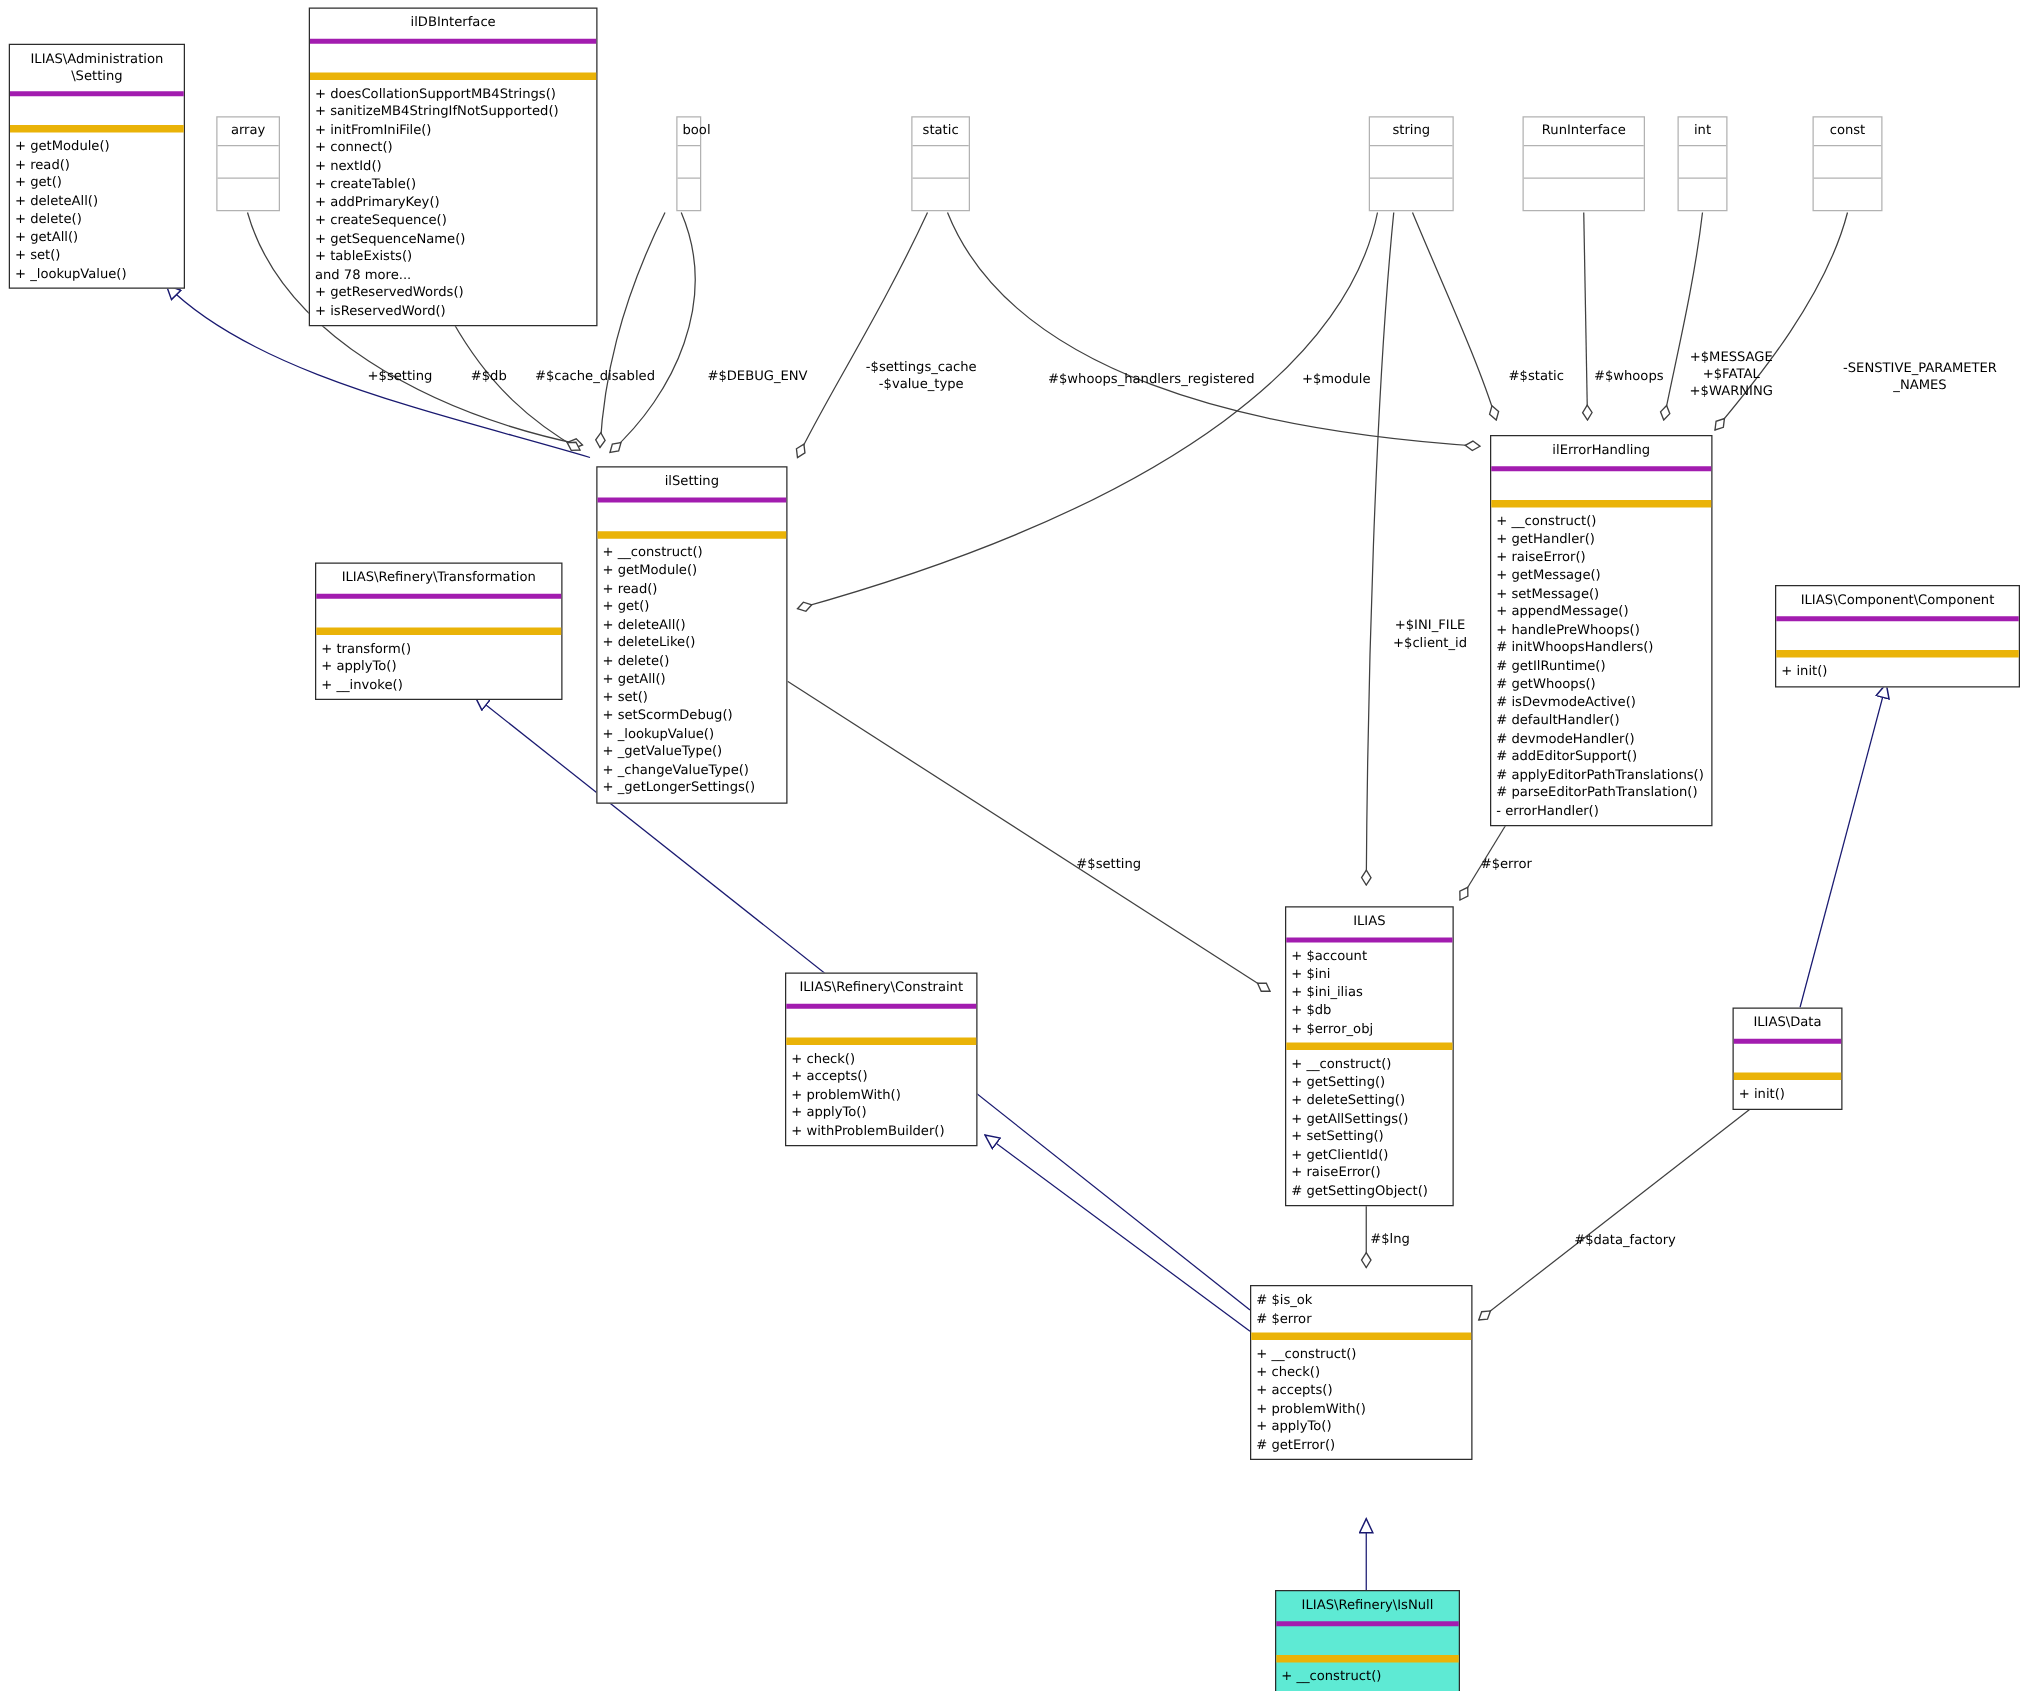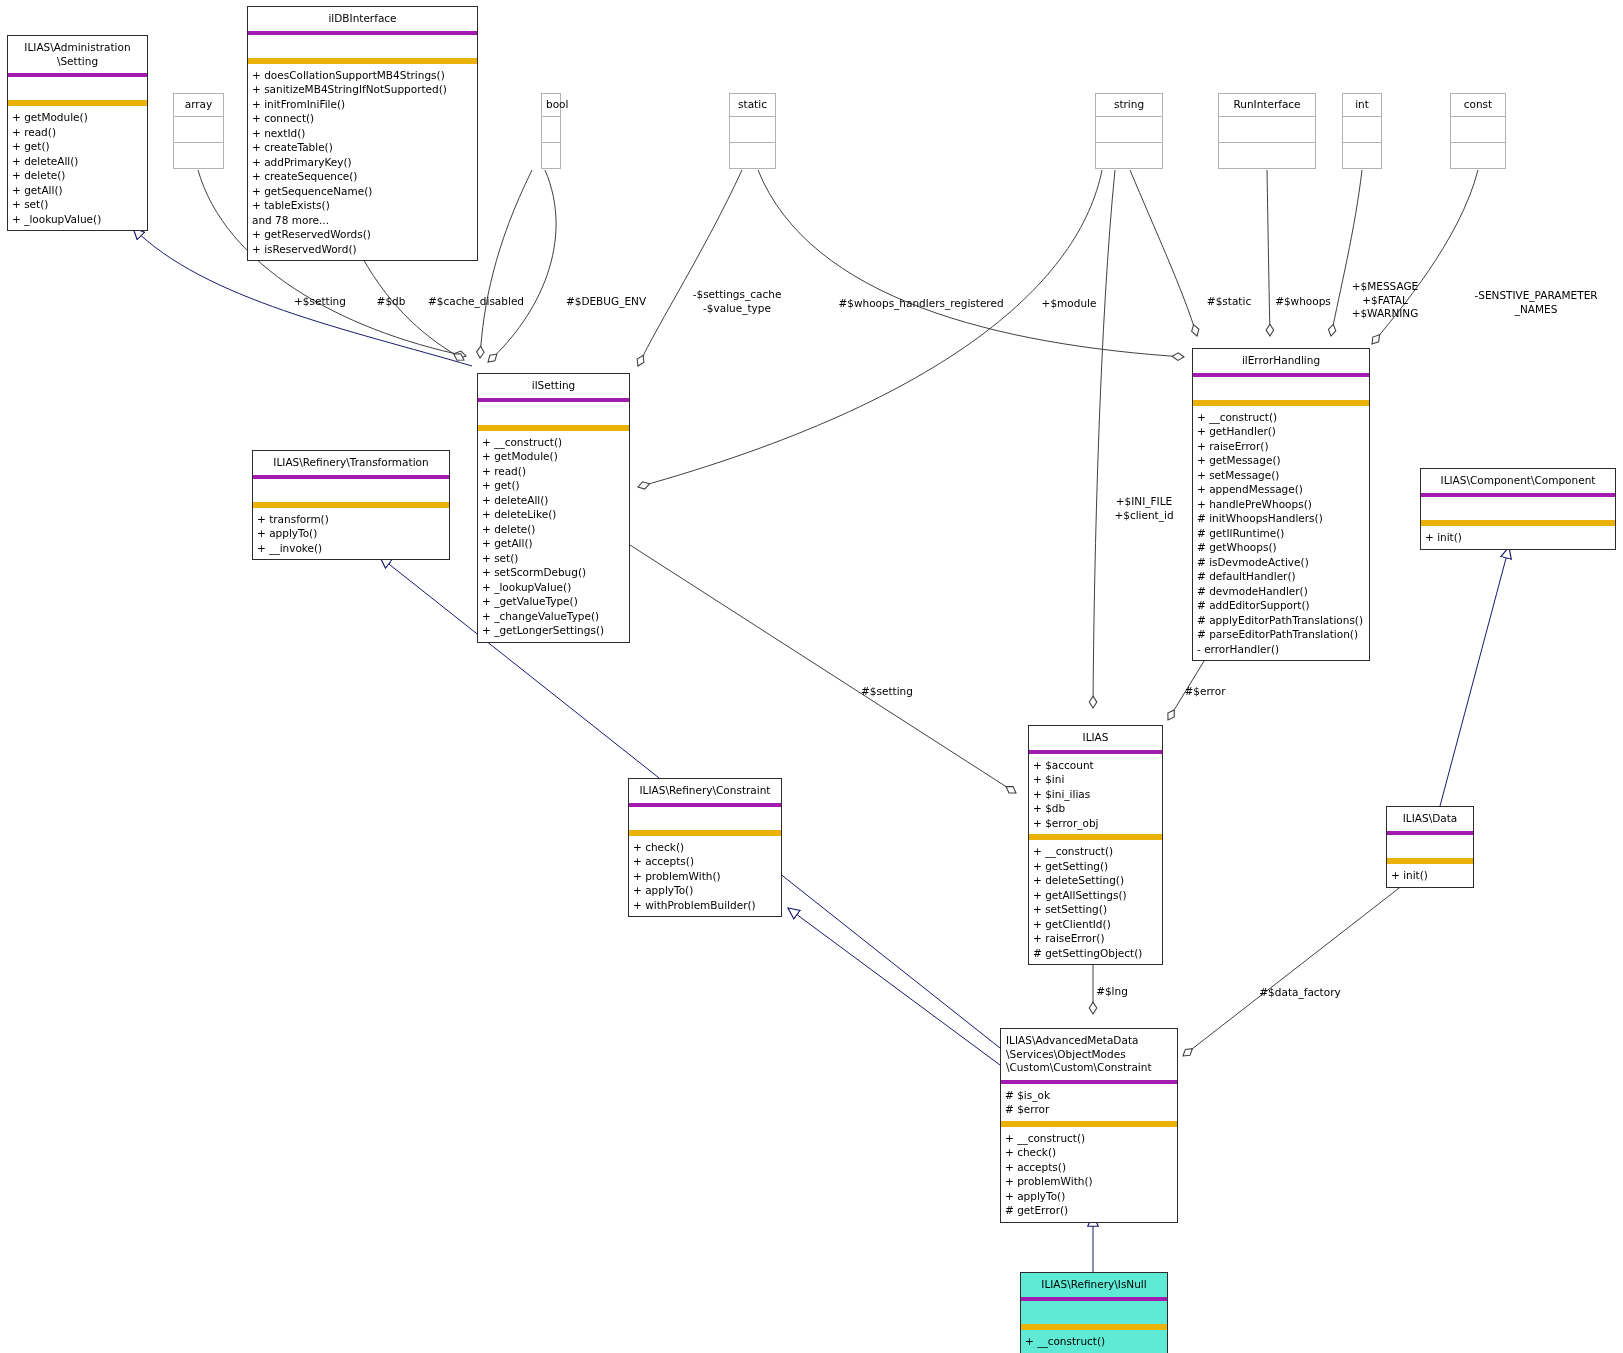--- a/index.html
+++ b/index.html
@@ -247,25 +247,20 @@
       <div class="uml-sec attrs"></div>
       <div class="uml-sec methods">
         <div class="uml-row">+ check()</div>
         <div class="uml-row">+ accepts()</div>
         <div class="uml-row">+ problemWith()</div>
         <div class="uml-row">+ applyTo()</div>
         <div class="uml-row">+ withProblemBuilder()</div>
       </div>
     </div>
     <div class="uml-class" style="left: 1000px; top: 1028px; width: 178px;">
-      <div class="uml-title left">
-        <div>ILIAS\AdvancedMetaData</div>
-        <div>\Services\ObjectModes</div>
-        <div>\Custom\Custom\Constraint</div>
-      </div>
       <div class="uml-sec attrs">
         <div class="uml-row"># $is_ok</div>
         <div class="uml-row"># $error</div>
       </div>
       <div class="uml-sec methods">
         <div class="uml-row">+ __construct()</div>
         <div class="uml-row">+ check()</div>
         <div class="uml-row">+ accepts()</div>
         <div class="uml-row">+ problemWith()</div>
         <div class="uml-row">+ applyTo()</div>

